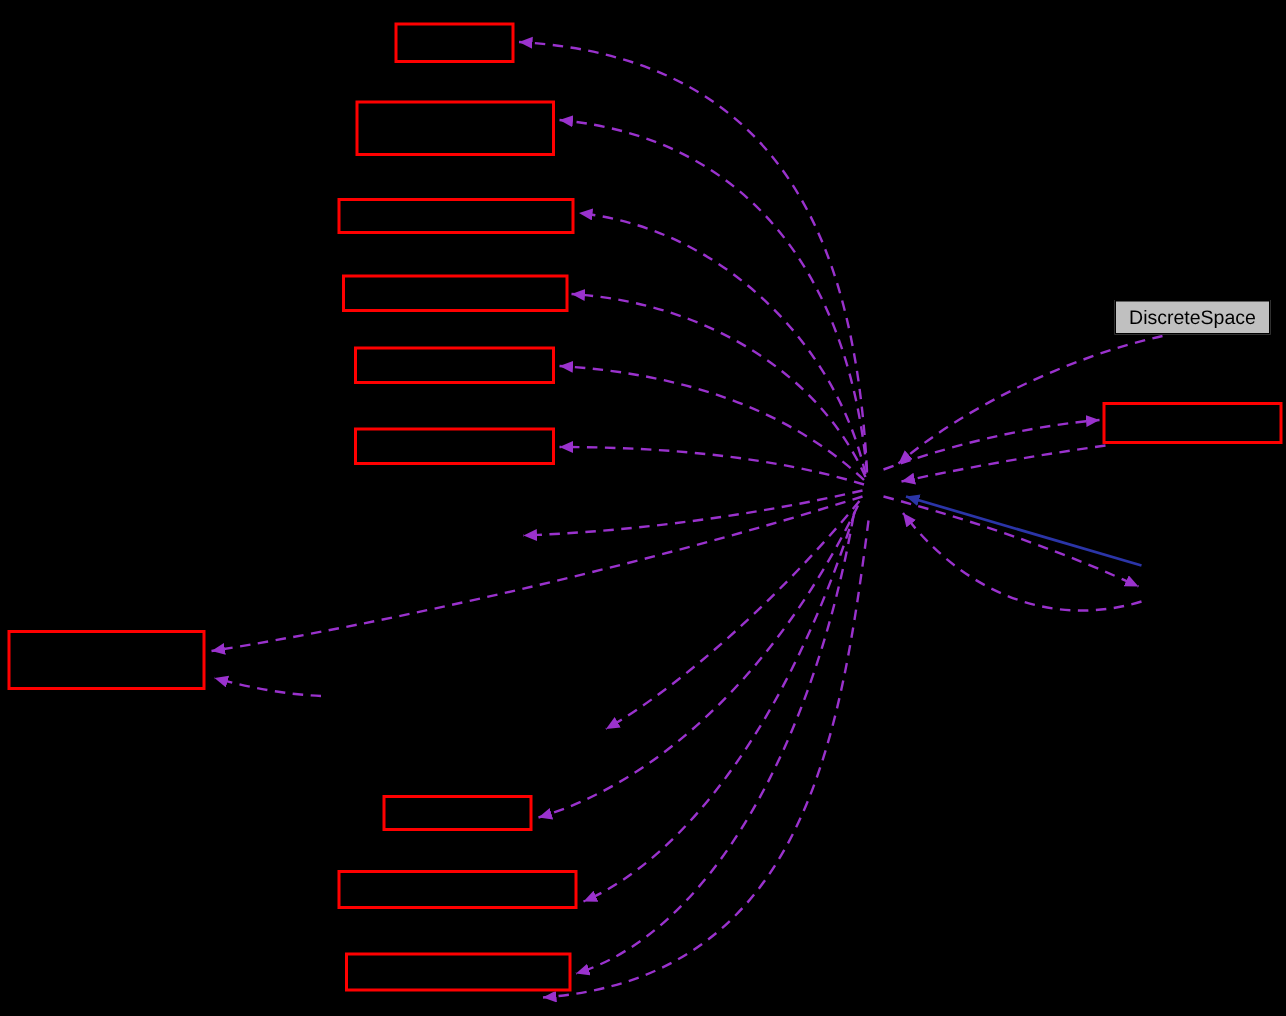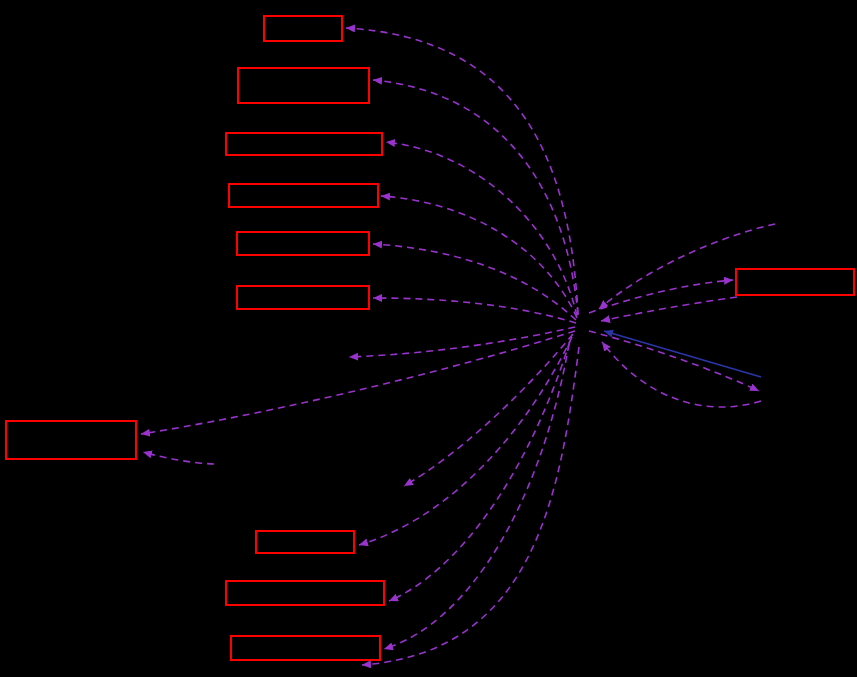--- a/index.html
+++ b/index.html
@@ -72,20 +72,23 @@
   </div>
 
   <div class="rnode" style="left:236px;top:231px;width:134px;height:25px;">
     <span class="lbl"></span>
   </div>
 
   <div class="rnode" style="left:236px;top:285px;width:134px;height:25px;">
     <span class="lbl"></span>
   </div>
 
+  <div class="gnode" style="left:743px;top:200px;width:104px;height:23px;">
+    <span class="lbl">DiscreteSpace</span>
+  </div>
 
   <div class="rnode" style="left:735px;top:268px;width:120px;height:28px;">
     <span class="lbl"></span>
   </div>
 
   <div class="rnode" style="left:5px;top:420px;width:132px;height:40px;">
     <span class="lbl"></span>
   </div>
 
   <div class="rnode" style="left:255px;top:530px;width:100px;height:24px;">

